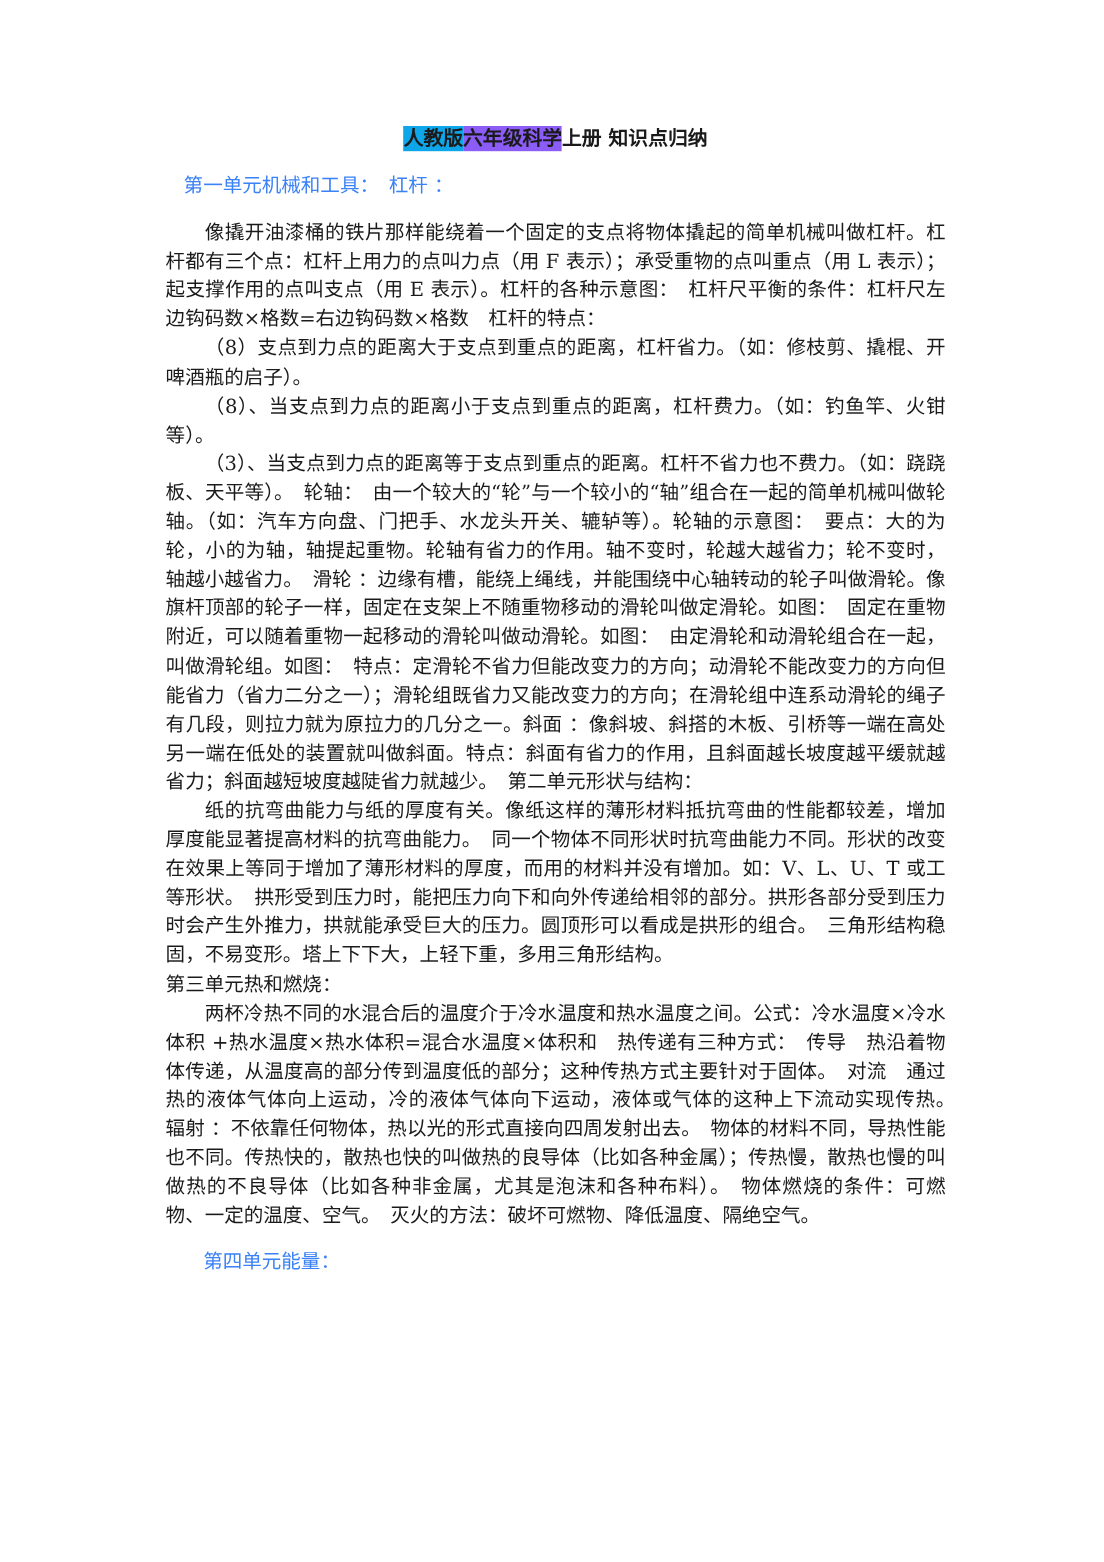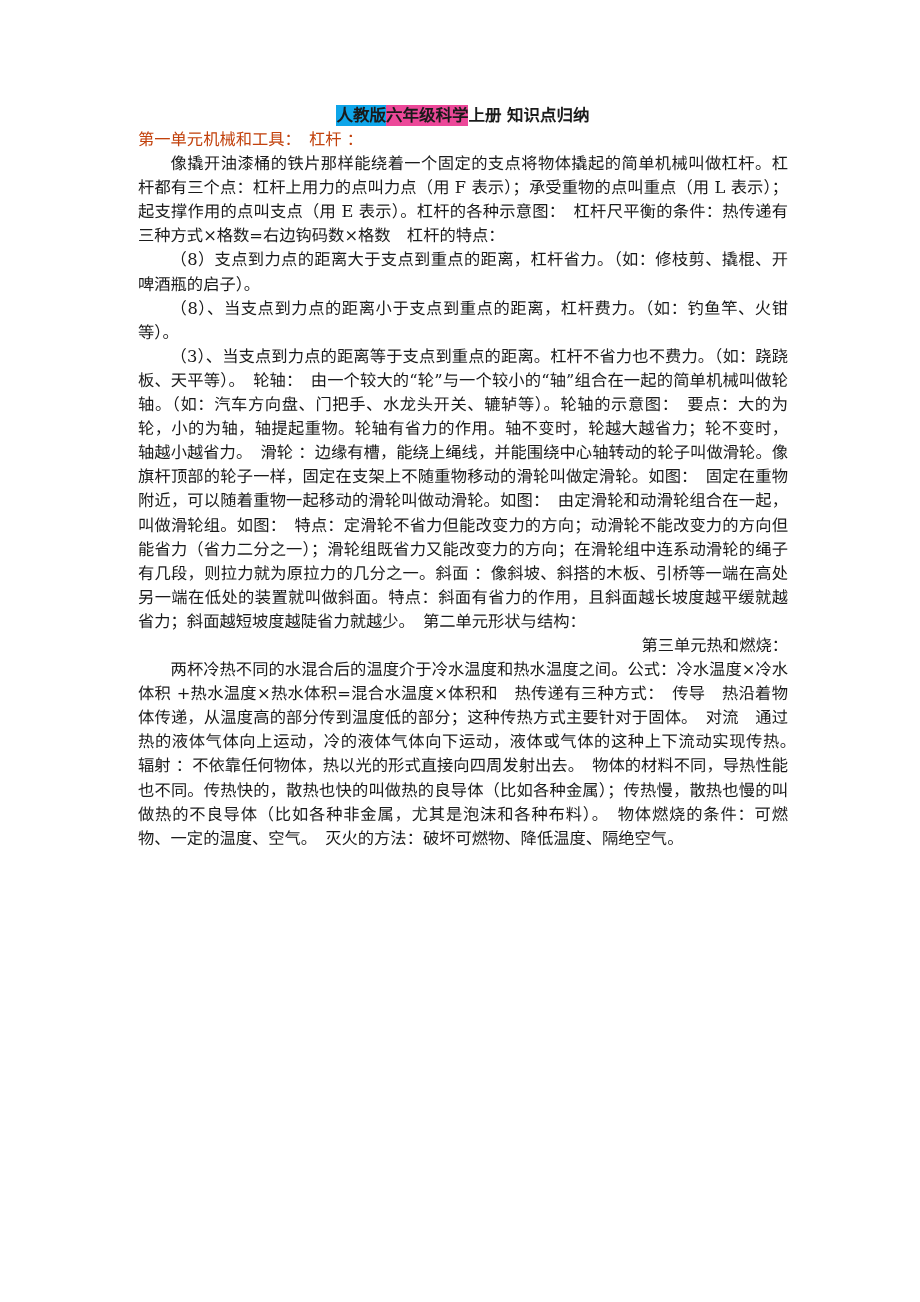--- a/index.html
+++ b/index.html
@@ -33,75 +33,77 @@
     line-height: 24px;
     margin: 0 0 0 0;
     white-space: nowrap;
     letter-spacing: 0;
   }
   .hl-yellow {
     background: #0ea5e9;
     padding: 1px 0;
   }
   .hl-pink {
-    background: #ec4899;
+    background: #8b5cf6;
     padding: 1px 0;
   }
   .title-plain {
     background: transparent;
   }
   .para {
     font-size: 16.3px;
     line-height: 24.1px;
     margin: 0;
     text-align: justify;
     text-justify: inter-ideograph;
     text-align-last: left;
     letter-spacing: 0;
     word-break: break-all;
   }
   .indent {
     text-indent: 2em;
   }
   .heading-orange {
-    color: #c2410c;
+    color: #3b82f6;
     font-size: 16.3px;
     line-height: 24.1px;
-    margin: 0;
+    margin: 15px;
     text-align: left;
   }
   .heading-orange.indent-1 {
     text-indent: 1em;
   }
   .heading-plain {
     color: #1a1a1a;
     font-size: 16.3px;
     line-height: 24.1px;
     margin: 0;
-    text-align: right;
+    text-align: left;
   }
 </style>
 </head>
 <body>
 
 <div class="page">
   <div class="doc-body">
 
     <h1 class="doc-title"><span class="hl-yellow">人教版</span><span class="hl-pink">六年级科学</span><span class="title-plain">上册  知识点归纳</span></h1>
 
     <p class="heading-orange">第一单元机械和工具：　杠杆 ：</p>
 
-    <p class="para indent">像撬开油漆桶的铁片那样能绕着一个固定的支点将物体撬起的简单机械叫做杠杆。杠杆都有三个点：杠杆上用力的点叫力点（用 F 表示）；承受重物的点叫重点（用 L 表示）；起支撑作用的点叫支点（用 E 表示）。杠杆的各种示意图：　杠杆尺平衡的条件：热传递有三种方式×格数=右边钩码数×格数　杠杆的特点：</p>
+    <p class="para indent">像撬开油漆桶的铁片那样能绕着一个固定的支点将物体撬起的简单机械叫做杠杆。杠杆都有三个点：杠杆上用力的点叫力点（用 F 表示）；承受重物的点叫重点（用 L 表示）；起支撑作用的点叫支点（用 E 表示）。杠杆的各种示意图：　杠杆尺平衡的条件：杠杆尺左边钩码数×格数=右边钩码数×格数　杠杆的特点：</p>
 
     <p class="para indent">（8）支点到力点的距离大于支点到重点的距离，杠杆省力。（如：修枝剪、撬棍、开啤酒瓶的启子）。</p>
 
     <p class="para indent">（8）、当支点到力点的距离小于支点到重点的距离，杠杆费力。（如：钓鱼竿、火钳等）。</p>
 
     <p class="para indent">（3）、当支点到力点的距离等于支点到重点的距离。杠杆不省力也不费力。（如：跷跷板、天平等）。　轮轴：　由一个较大的“轮”与一个较小的“轴”组合在一起的简单机械叫做轮轴。（如：汽车方向盘、门把手、水龙头开关、辘轳等）。轮轴的示意图：　要点：大的为轮，小的为轴，轴提起重物。轮轴有省力的作用。轴不变时，轮越大越省力；轮不变时，轴越小越省力。　滑轮 ：边缘有槽，能绕上绳线，并能围绕中心轴转动的轮子叫做滑轮。像旗杆顶部的轮子一样，固定在支架上不随重物移动的滑轮叫做定滑轮。如图：　固定在重物附近，可以随着重物一起移动的滑轮叫做动滑轮。如图：　由定滑轮和动滑轮组合在一起，叫做滑轮组。如图：　特点：定滑轮不省力但能改变力的方向；动滑轮不能改变力的方向但能省力（省力二分之一）；滑轮组既省力又能改变力的方向；在滑轮组中连系动滑轮的绳子有几段，则拉力就为原拉力的几分之一。斜面 ：像斜坡、斜搭的木板、引桥等一端在高处另一端在低处的装置就叫做斜面。特点：斜面有省力的作用，且斜面越长坡度越平缓就越省力；斜面越短坡度越陡省力就越少。　第二单元形状与结构：</p>
 
+    <p class="para indent">纸的抗弯曲能力与纸的厚度有关。像纸这样的薄形材料抵抗弯曲的性能都较差，增加厚度能显著提高材料的抗弯曲能力。　同一个物体不同形状时抗弯曲能力不同。形状的改变在效果上等同于增加了薄形材料的厚度，而用的材料并没有增加。如：V、L、U、T 或工等形状。　拱形受到压力时，能把压力向下和向外传递给相邻的部分。拱形各部分受到压力时会产生外推力，拱就能承受巨大的压力。圆顶形可以看成是拱形的组合。　三角形结构稳固，不易变形。塔上下下大，上轻下重，多用三角形结构。</p>
 
     <p class="heading-plain">第三单元热和燃烧：</p>
 
     <p class="para indent">两杯冷热不同的水混合后的温度介于冷水温度和热水温度之间。公式：冷水温度×冷水体积 +热水温度×热水体积=混合水温度×体积和　热传递有三种方式：　传导　热沿着物体传递，从温度高的部分传到温度低的部分；这种传热方式主要针对于固体。　对流　通过热的液体气体向上运动，冷的液体气体向下运动，液体或气体的这种上下流动实现传热。　辐射 ：不依靠任何物体，热以光的形式直接向四周发射出去。　物体的材料不同，导热性能也不同。传热快的，散热也快的叫做热的良导体（比如各种金属）；传热慢，散热也慢的叫做热的不良导体（比如各种非金属，尤其是泡沫和各种布料）。　物体燃烧的条件：可燃物、一定的温度、空气。　灭火的方法：破坏可燃物、降低温度、隔绝空气。</p>
 
+    <p class="heading-orange indent-1">第四单元能量：</p>
 
   </div>
 </div>
 
 </body></html>

